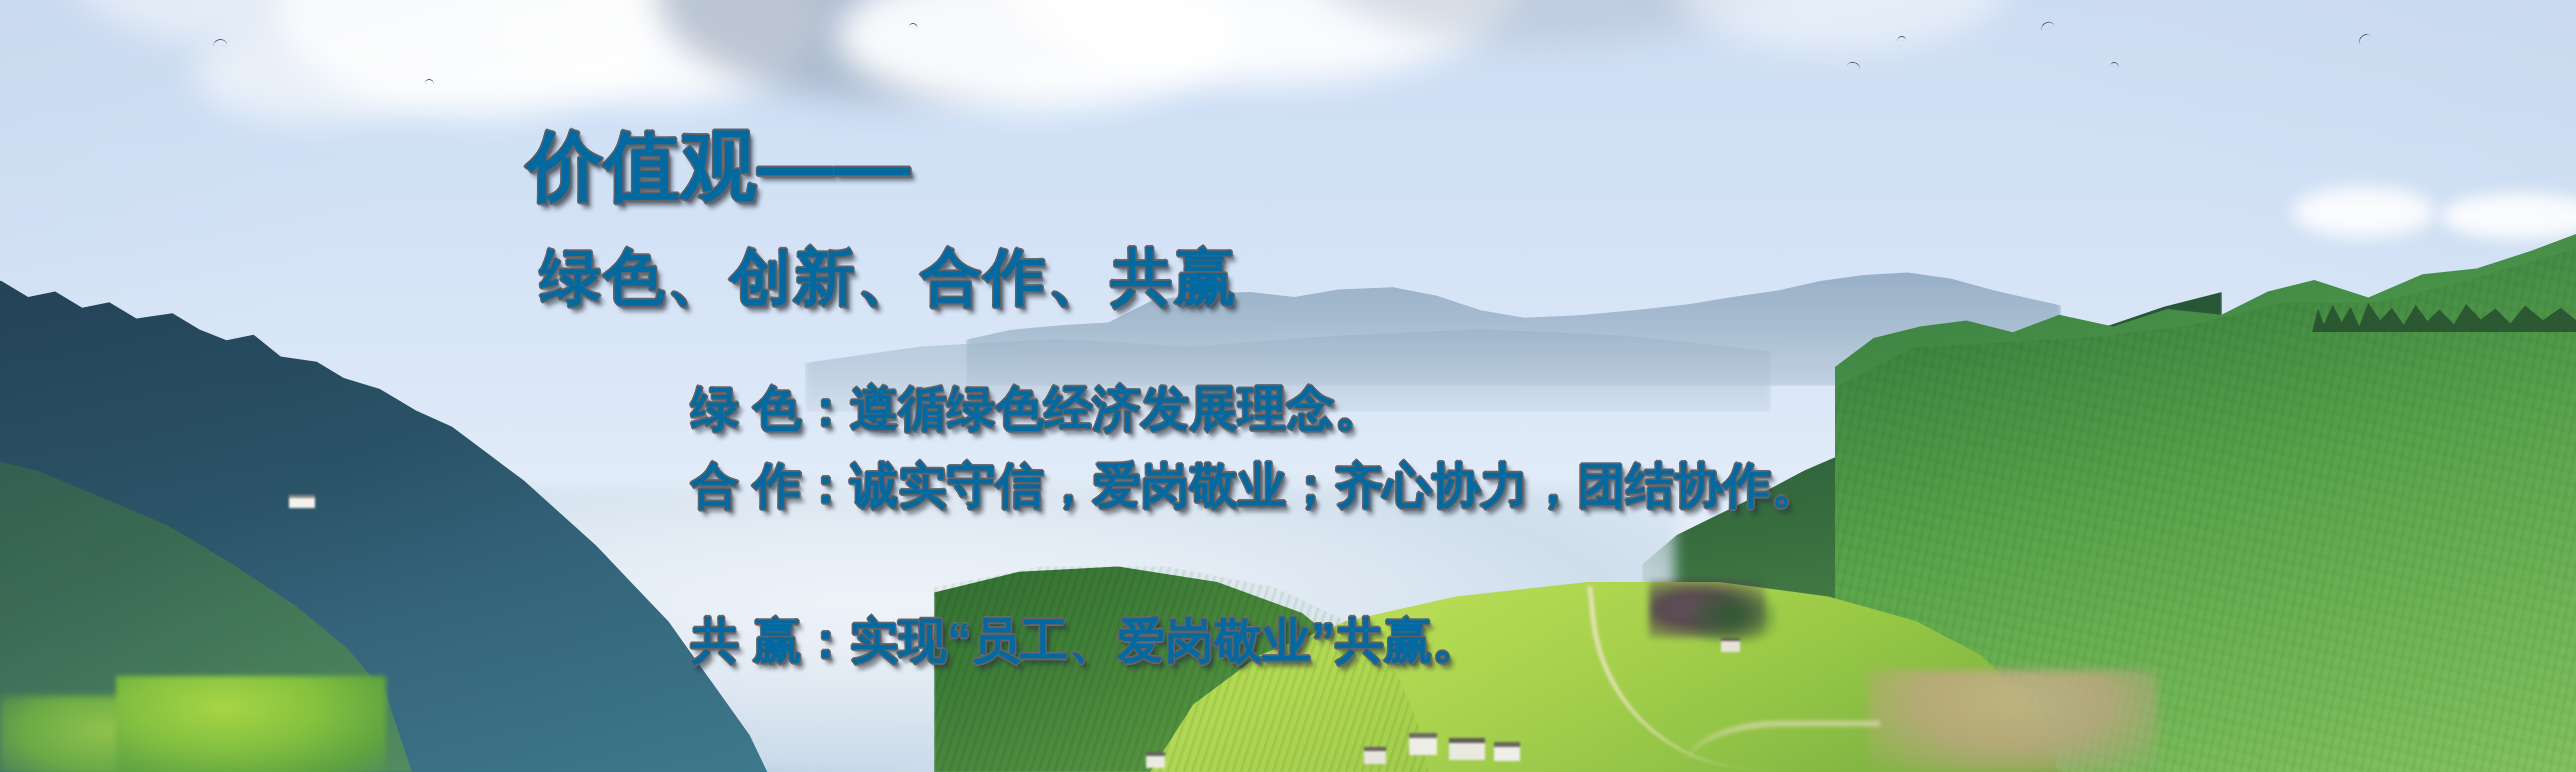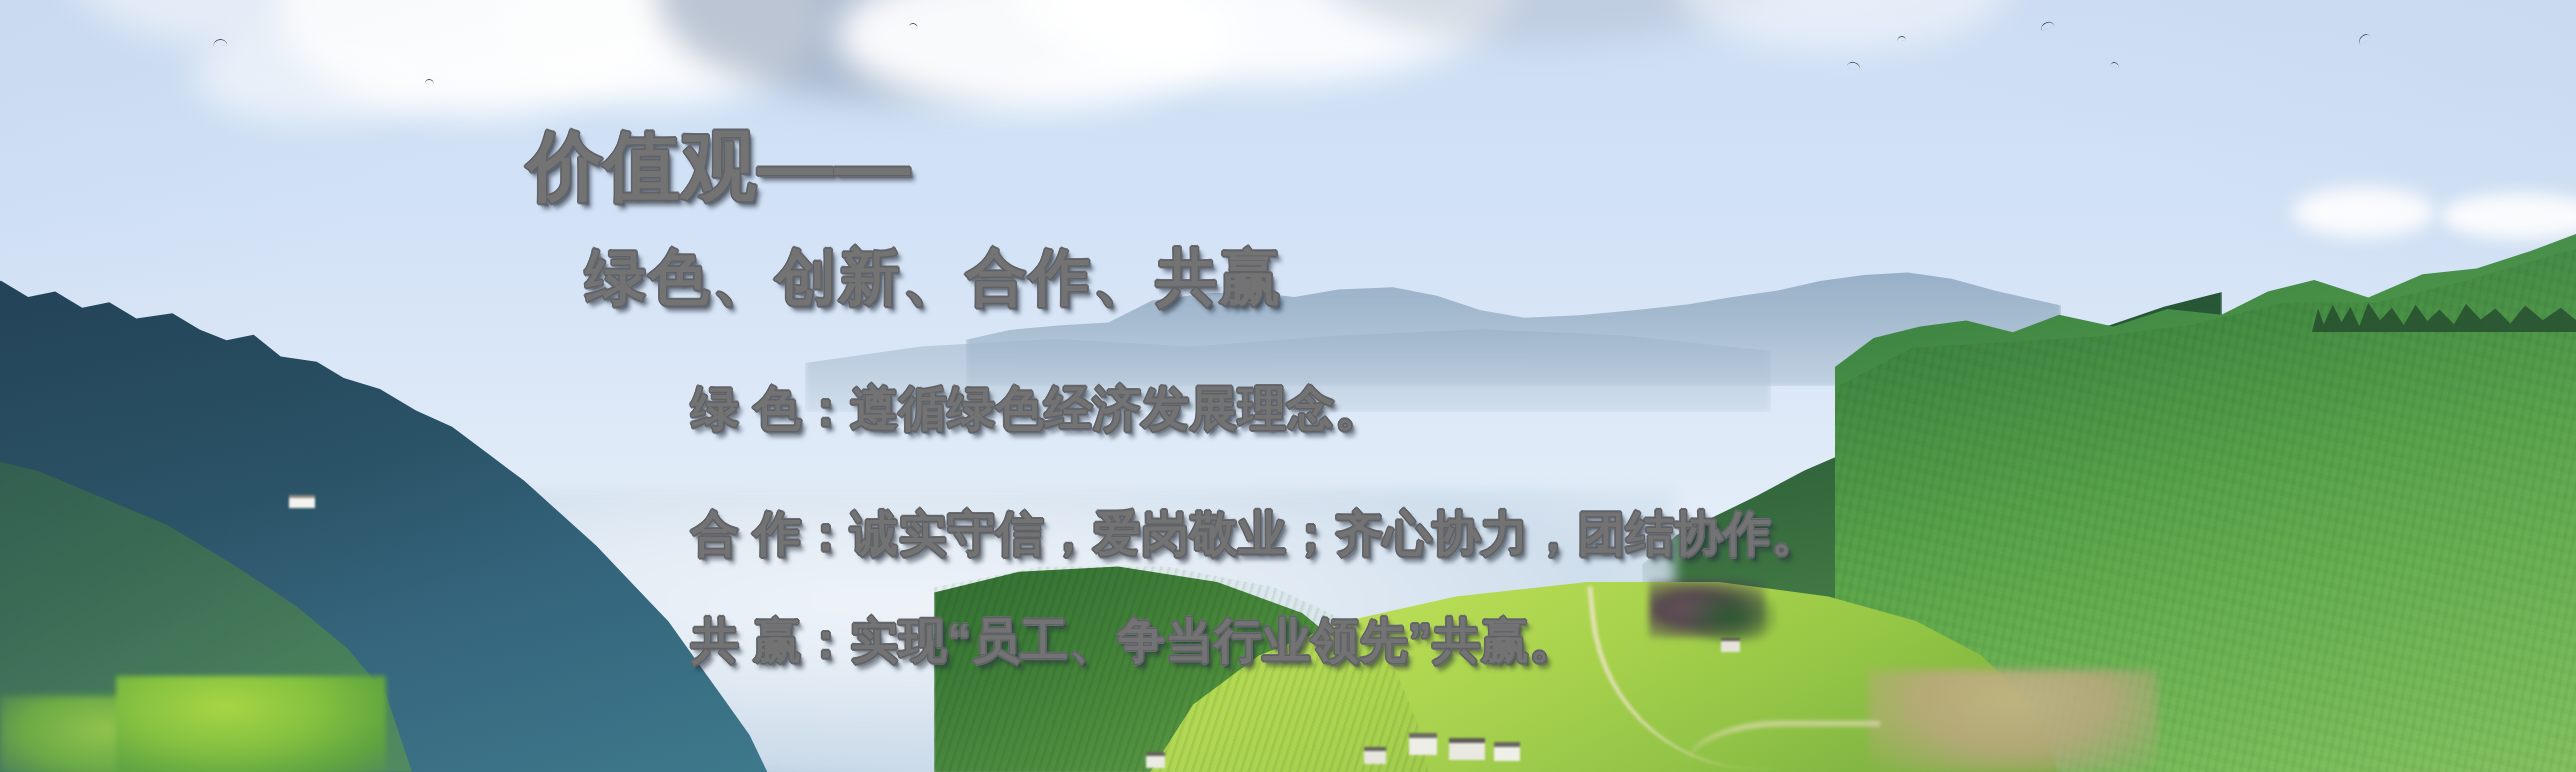--- a/index.html
+++ b/index.html
@@ -278,21 +278,21 @@
 
   
   .text-layer {
     position: absolute;
     inset: 0;
     z-index: 50;
   }
   .ws-text {
     position: absolute;
     white-space: nowrap;
-    color: #737373;
+    color: #0369a1;
     font-weight: 700;
     letter-spacing: 0.02em;
     
     text-shadow:
       -1px -1px 0 #5f6166,
        1px -1px 0 #5f6166,
       -1px  1px 0 #5f6166,
        1px  1px 0 #5f6166,
       -1.6px  0    0 #6a6c71,
        1.6px  0    0 #6a6c71,
@@ -308,30 +308,29 @@
     font-size: 76px;
     line-height: 1;
     letter-spacing: 0.01em;
   }
   .subtitle {
     left: 540px;
     top: 247px;
     font-size: 61px;
     line-height: 1;
     letter-spacing: 0.04em;
-    margin-left: 45px;
   }
   .body-line {
     left: 691px;
     font-size: 48px;
     line-height: 1;
     letter-spacing: 0.01em;
   }
   .bl1 { top: 385px; }
-  .bl2 { top: 462px; margin-top: 48px; }
+  .bl2 { top: 462px; }
   .bl3 { top: 540px; }
   .bl4 { top: 617px; }
 
   
   .vignette {
     position: absolute;
     inset: 0;
     pointer-events: none;
     background: radial-gradient(ellipse at 50% 45%, rgba(255,255,255,0) 55%, rgba(120,150,175,.08) 100%);
     z-index: 40;
@@ -413,18 +412,18 @@
 
     <div class="ws-text title">价值观——</div>
 
     <div class="ws-text subtitle">绿色、创新、合作、共赢</div>
 
     <div class="ws-text body-line bl1">绿 色：遵循绿色经济发展理念。</div>
 
     <div class="ws-text body-line bl2">合 作：诚实守信，爱岗敬业；齐心协力，团结协作。</div>
 
 
-    <div class="ws-text body-line bl4">共 赢：实现“员工、争当行业领先”共赢。</div>
+    <div class="ws-text body-line bl4">共 赢：实现“员工、爱岗敬业”共赢。</div>
 
   </div>
 
 </div>
 
 
 </body></html>

